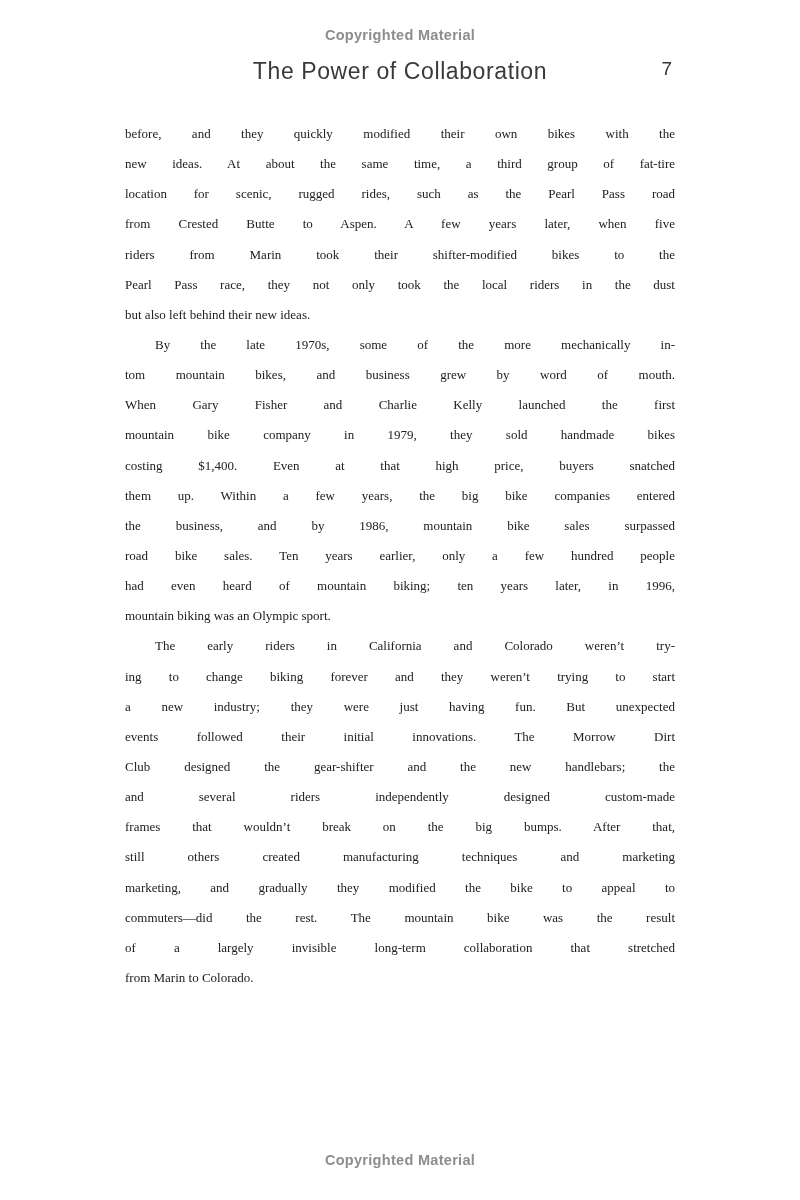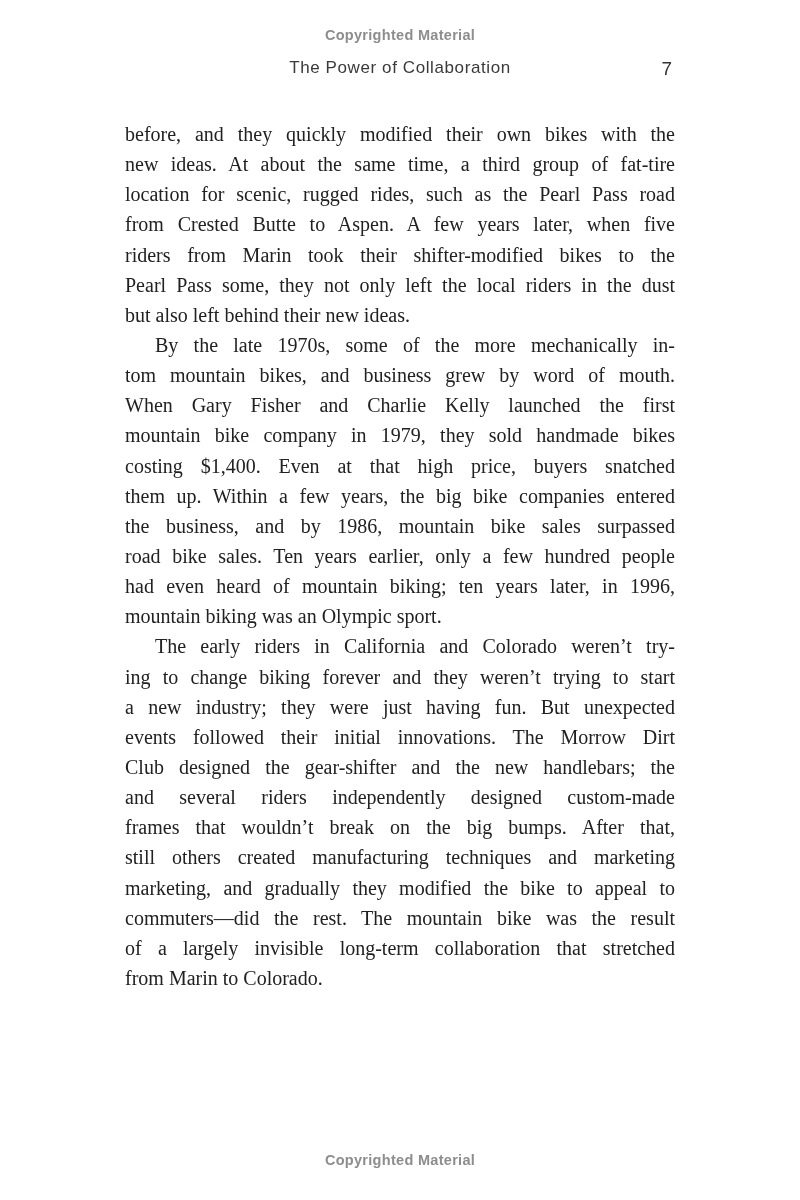--- a/index.html
+++ b/index.html
@@ -35,40 +35,40 @@
     width: 100%;
     height: 26px;
   }
   .header .title {
     position: absolute;
     left: 0;
     width: 100%;
     text-align: center;
     font-family: "Liberation Sans", sans-serif;
     font-weight: 400;
-    font-size: 17px;
+    font-size: 23px;
     letter-spacing: 0.6px;
     color: #3a3a3a;
   }
   .header .pagenum {
     position: absolute;
     right: 128px;
     top: 0;
     font-family: "Liberation Sans", sans-serif;
     font-weight: 400;
     font-size: 19px;
     color: #333333;
   }
   .body-text {
     position: absolute;
     top: 119px;
     left: 125px;
     width: 550px;
     font-family: "Liberation Serif", serif;
-    font-size: 20px;
+    font-size: 13px;
     color: #212121;
   }
   .para { margin: 0; padding: 0; }
   .tline {
     line-height: 30.15px;
     height: 30.15px;
     text-align: justify;
     text-align-last: justify;
     overflow: visible;
   }
@@ -90,21 +90,21 @@
     <span class="pagenum">7</span>
   </div>
 
   <div class="body-text" id="paragraphs">
       <div class="para">
         <div class="tline">before, and they quickly modified their own bikes with the</div>
         <div class="tline">new ideas. At about the same time, a third group of fat-tire</div>
         <div class="tline">location for scenic, rugged rides, such as the Pearl Pass road</div>
         <div class="tline">from Crested Butte to Aspen. A few years later, when five</div>
         <div class="tline">riders from Marin took their shifter-modified bikes to the</div>
-        <div class="tline">Pearl Pass some, they not only left the local riders in the dust</div>
+        <div class="tline">Pearl Pass race, they not only took the local riders in the dust</div>
         <div class="tline last">but also left behind their new ideas.</div>
       </div>
       <div class="para">
         <div class="tline first-indent">By the late 1970s, some of the more mechanically in-</div>
         <div class="tline">tom mountain bikes, and business grew by word of mouth.</div>
         <div class="tline">When Gary Fisher and Charlie Kelly launched the first</div>
         <div class="tline">mountain bike company in 1979, they sold handmade bikes</div>
         <div class="tline">costing $1,400. Even at that high price, buyers snatched</div>
         <div class="tline">them up. Within a few years, the big bike companies entered</div>
         <div class="tline">the business, and by 1986, mountain bike sales surpassed</div>

